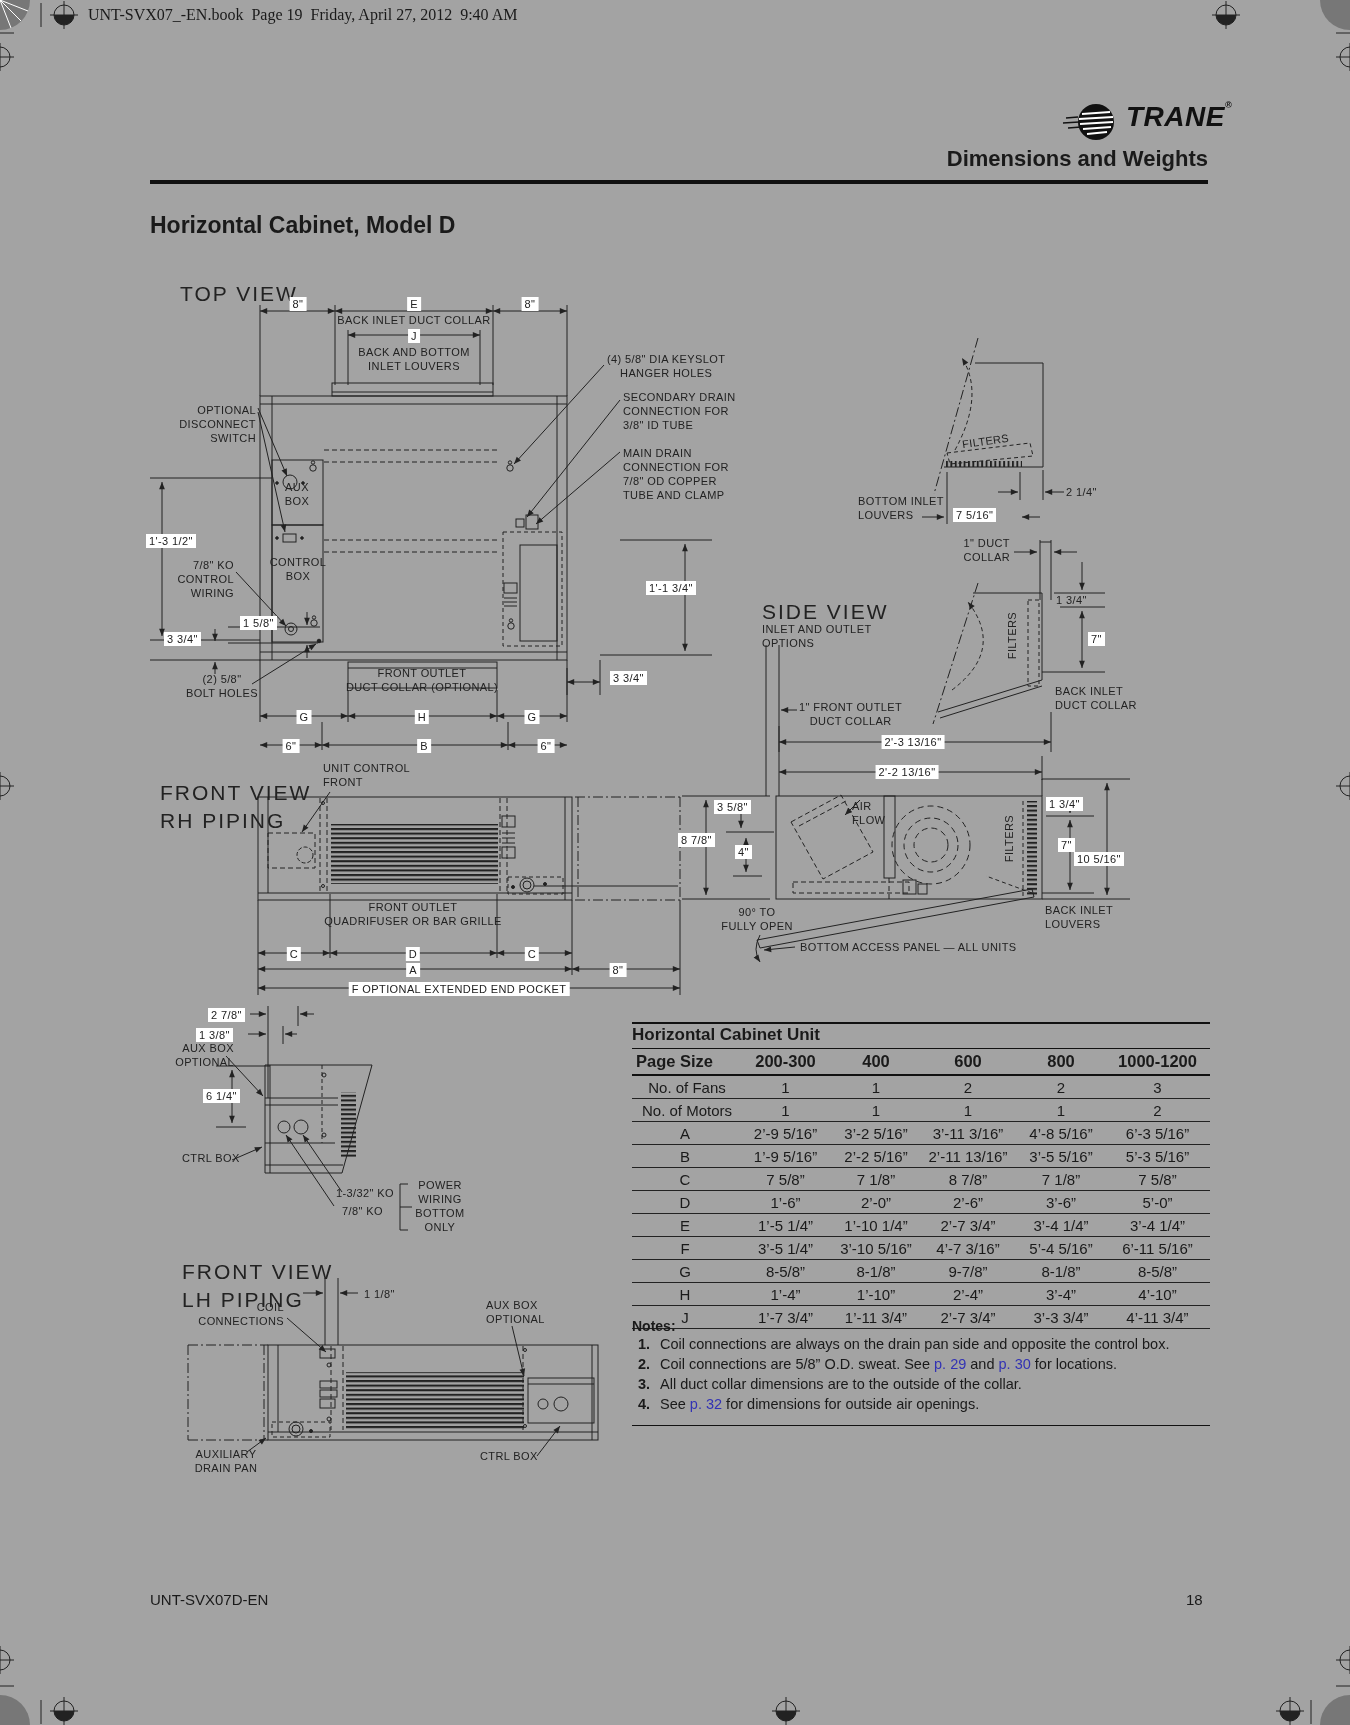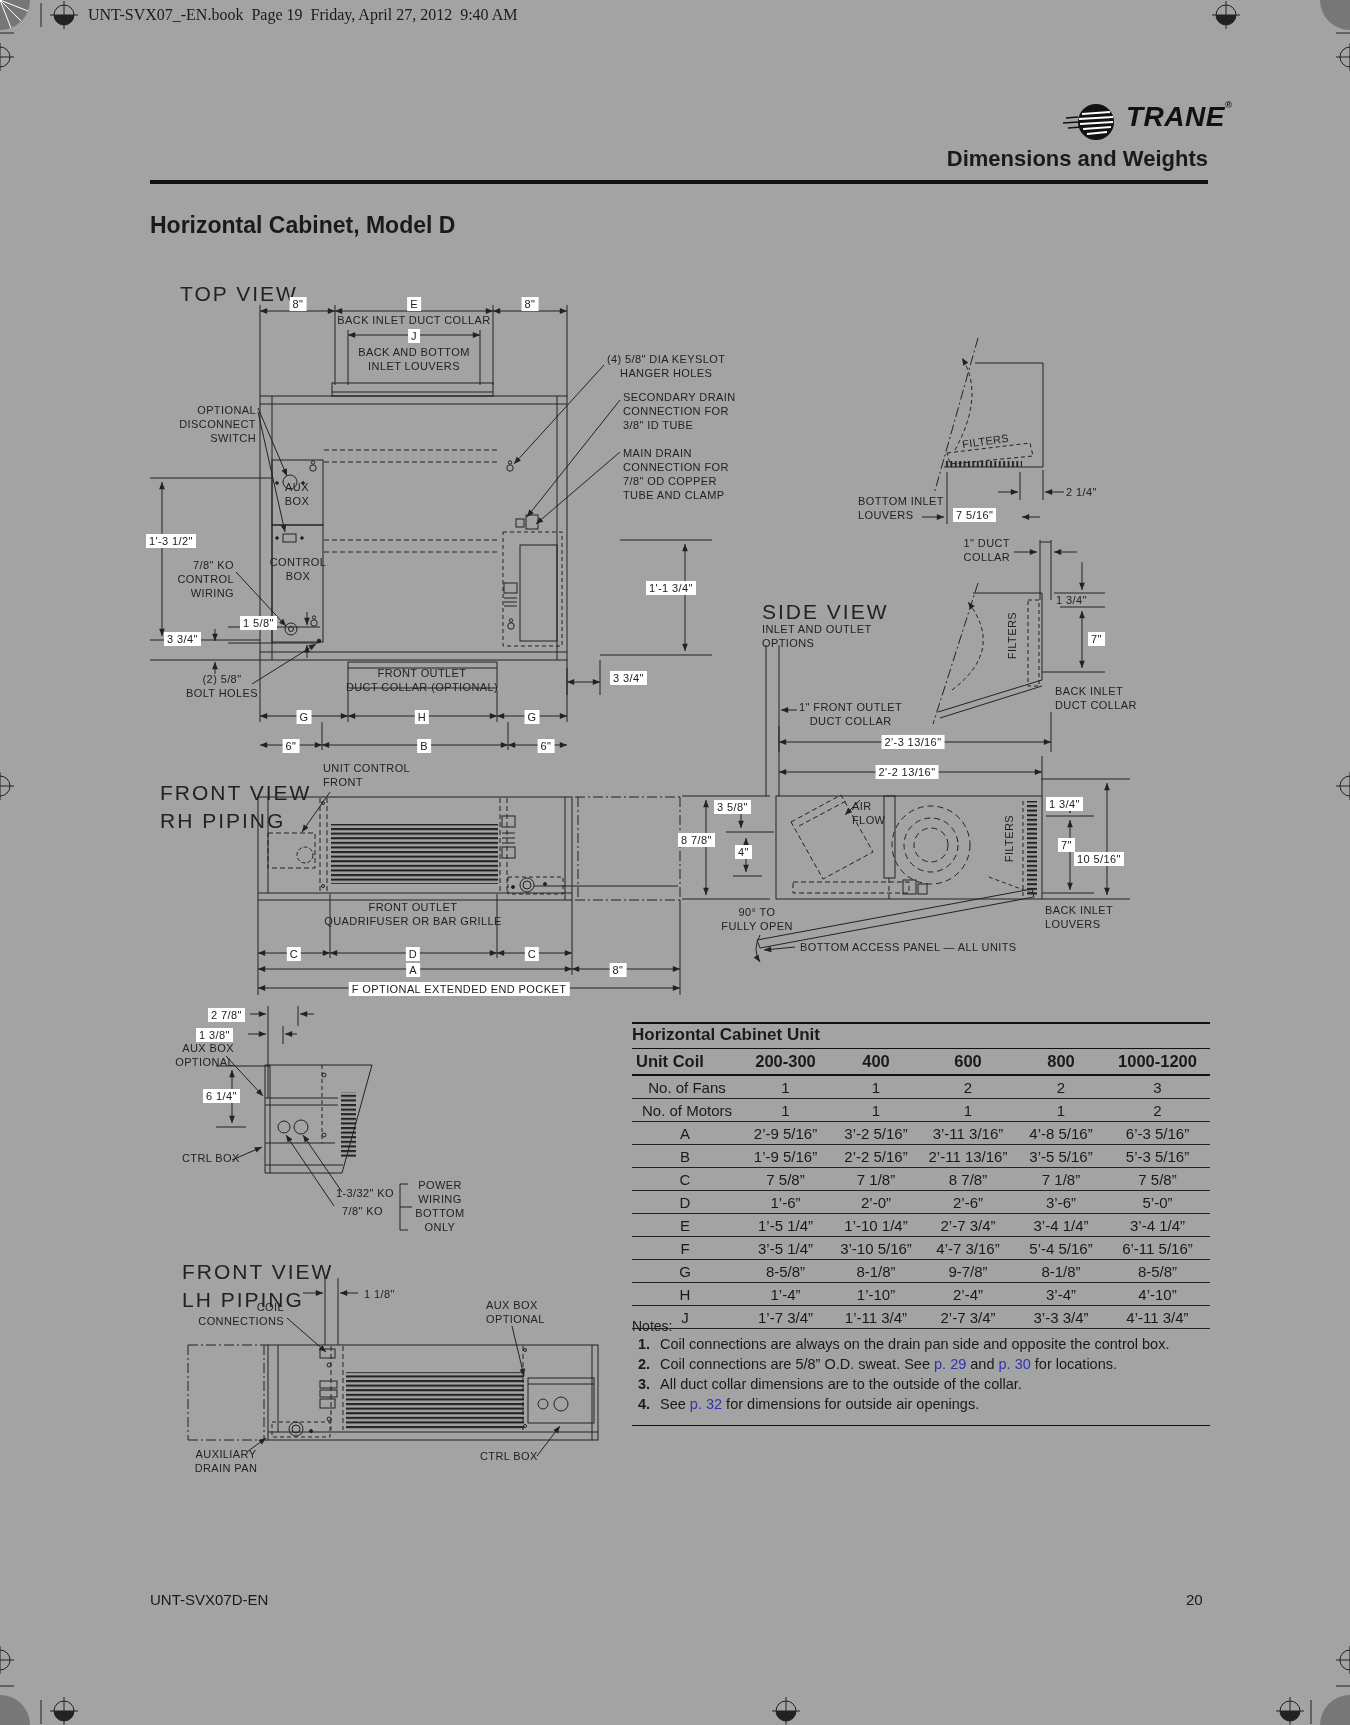--- a/index.html
+++ b/index.html
@@ -28,21 +28,21 @@
   .tblwrap{position:absolute;left:632px;top:1022px;width:578px;z-index:3}
   .tbl-title{font-weight:bold;font-size:17px;padding:1px 0 3px;border-top:2px solid #111;
              border-bottom:1px solid #111}
   table{width:100%;border-collapse:collapse;font-size:15px}
   thead th{font-weight:bold;font-size:16.5px;border-bottom:2px solid #111;padding:3px 0;text-align:center}
   thead th.first{text-align:left;padding-left:4px}
   tbody td{border-bottom:1px solid #222;text-align:center;padding:2px 0;height:18px}
   tbody td.rowlabel.long{text-align:center;padding-left:4px}
   .noteswrap{position:absolute;left:632px;top:1318px;width:578px;font-size:14.5px;
              border-bottom:1px solid #111;padding-bottom:12px;z-index:3}
-  .noteswrap .nh{font-weight:normal;font-size:14px}
+  .noteswrap .nh{font-weight:bold;font-size:14px}
   .note{display:flex;margin:1px 0 0 6px;line-height:1.3}
   .note b{width:22px;flex:none}
   .plink{color:#3232b4}
 </style>
 </head>
 <body>
 
 <div id="page">
 
   <svg class="lines" width="1350" height="1725" viewBox="0 0 1350 1725">
@@ -501,21 +501,21 @@
       <colgroup>
           <col style="width:106px">
           <col style="width:95px">
           <col style="width:86px">
           <col style="width:98px">
           <col style="width:88px">
           <col style="width:105px">
         </colgroup>
       <thead>
           <tr id="thr">
-            <th class="first">Unit Coil</th>
+            <th class="first">Page Size</th>
             <th>200-300</th>
             <th>400</th>
             <th>600</th>
             <th>800</th>
             <th>1000-1200</th>
           </tr>
         </thead>
       <tbody id="tb">
           <tr>
             <td class="rowlabel long">No. of Fans</td>
@@ -623,15 +623,15 @@
         <b>3.</b>
         <span>All duct collar dimensions are to the outside of the collar.</span>
       </div>
     <div class="note">
         <b>4.</b>
         <span><span>See </span><span class="plink">p. 32</span><span> for dimensions for outside air openings.</span></span>
       </div>
   </div>
 
   <div class="footer-l">UNT-SVX07D-EN</div>
-  <div class="footer-r">20</div>
+  <div class="footer-r">18</div>
 
 </div>
 
 </body></html>

